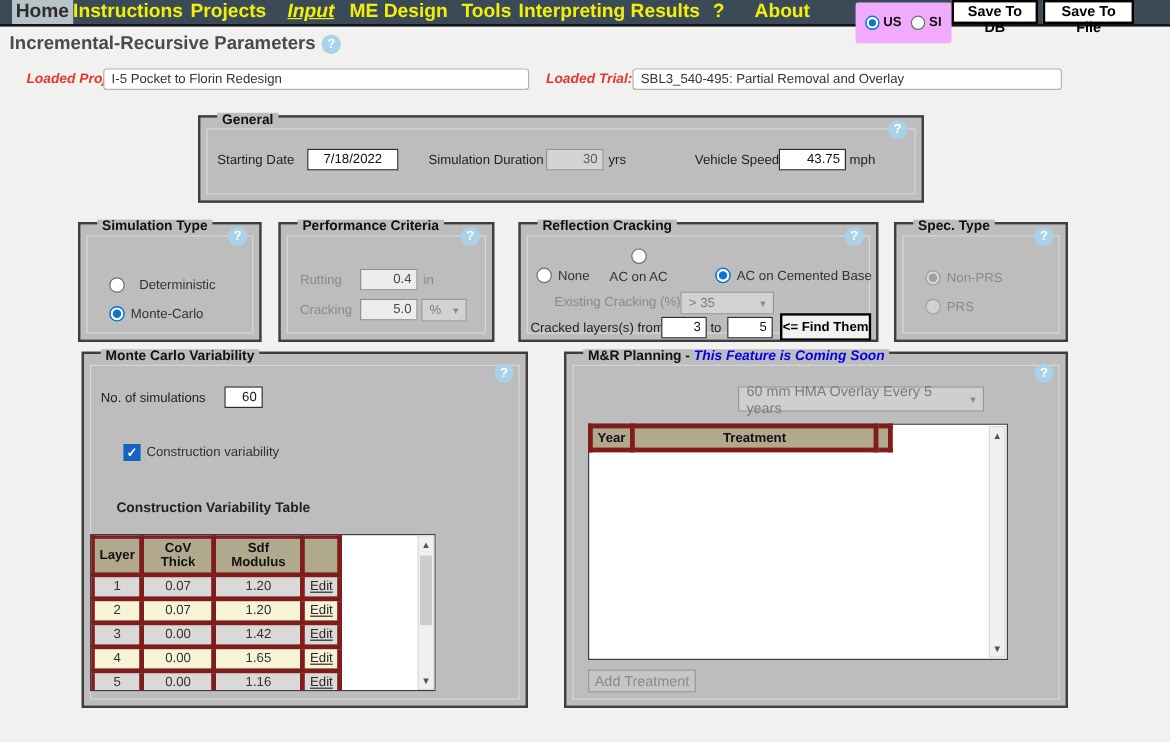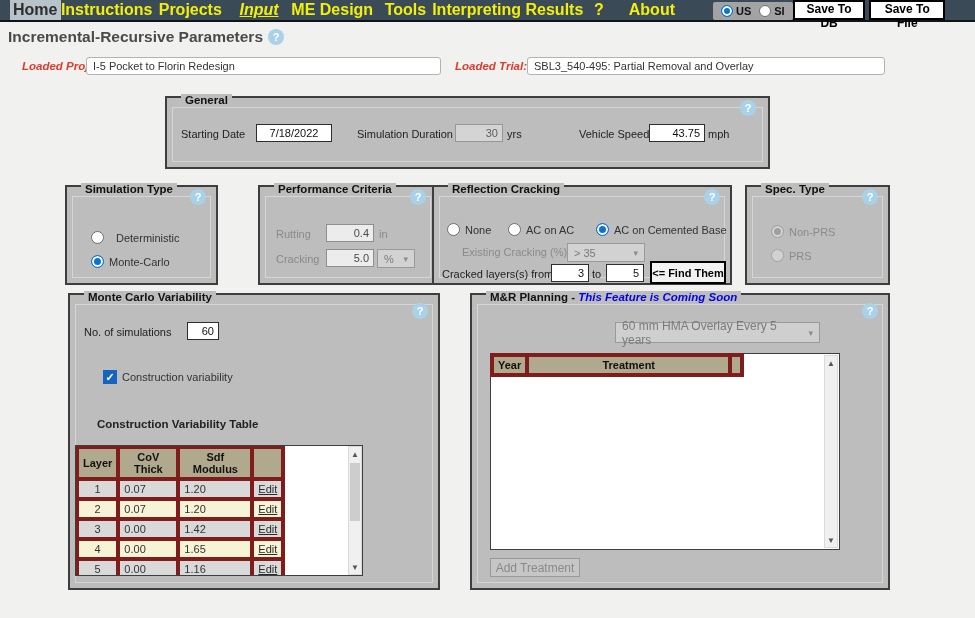--- a/index.html
+++ b/index.html
@@ -29,21 +29,21 @@
   .t-home { width: 58px; margin-left: 10px; }
   .t-instructions { width: 106px; }
   .t-projects { width: 86px; }
   .t-input { width: 72px; }
   .t-medesign { width: 96px; }
   .t-tools { width: 72px; }
   .t-interp { width: 142px; }
   .t-q { width: 46px; }
   .t-about { width: 76px; }
   .units-box {
-    background: #a3a3a3; border-radius: 2px; height: 18px; margin: 2px 0 0 28px;
+    background: #f0abfc; border-radius: 2px; height: 34px; margin: 2px 0 0 28px;
     display: flex; align-items: center; gap: 8px; padding: 0 8px;
   }
   .unit-opt { display: flex; align-items: center; gap: 3px; font-weight: bold; color: #111; cursor: pointer; }
   .save-btns { margin-left: auto; display: flex; gap: 4px; padding-right: 30px; align-items: center; }
   .save-btn {
     background: #fff; border: 2px solid #000; font-weight: bold;
     font-size: 12px; font-family: "Liberation Sans", sans-serif;
     height: 20px; padding: 0 7px; cursor: pointer;
   }
 
@@ -108,21 +108,21 @@
     position: absolute; height: 18px; background: #fff; border: 1px solid #b3b3b3; border-radius: 3px;
     font-size: 11px; color: #333; display: flex; align-items: center; padding: 0 6px; white-space: nowrap; overflow: hidden;
   }
 
   
   table.grid { border-collapse: collapse; font-size: 11px; }
   table.grid th, table.grid td { border: 4px solid #7f1d1d; padding: 2px 4px; height: 20px; }
   table.grid th { background: #b1a98d; font-weight: bold; color: #111; text-align: center; }
   tr.row-gray td { background: #d9d9d9; }
   tr.row-yellow td { background: #f6f3d6; }
-  td.num { text-align: left; }
+  td.num { text-align: center; }
   td.ctr { text-align: center; }
   a.edit-link { color: #2b2b2b; text-decoration: underline; cursor: pointer; }
 
   
   .sb { position: absolute; width: 14px; background: #f0f0f0; border: 1px solid #dadada; }
   .sb .arr { position: absolute; left: 0; width: 12px; height: 14px; color: #555;
     font-size: 8px; display: flex; align-items: center; justify-content: center; cursor: pointer; }
   .sb .arr.up { top: 0; } .sb .arr.dn { bottom: 0; }
   .sb .thumb { position: absolute; left: 1px; width: 10px; background: #cdcdcd; cursor: pointer; }
 
@@ -195,21 +195,21 @@
   <div class="radio-row" style="left:24px; top:44px;gap:12px;">
     <span class="radio"></span>
     <span>Deterministic</span>
   </div>
   <div class="radio-row" style="left:24px; top:68px;">
     <span class="radio on"></span>
     <span>Monte-Carlo</span>
   </div>
 </div>
 
-<div class="groupbox" style="left:232px; top:185px; width:180px; height:100px;margin-left:26px;">
+<div class="groupbox" style="left:232px; top:185px; width:180px; height:100px;">
   <div class="gb-inner"></div>
   <div class="gb-legend">Performance Criteria</div>
   <span class="help gb-help" style="right:10px; top:2px;"></span>
   <div class="lbl dis" style="left:16px; top:41px;">Rutting</div>
   <input class="tbx semi" style="left: 66px; top: 37px; width: 48px;" disabled="" value="0.4">
   <div class="lbl dis" style="left:119px; top:41px;">in</div>
   <div class="lbl dis" style="left:16px; top:66px;">Cracking</div>
   <input class="tbx semi" style="left: 66px; top: 62px; width: 48px;" disabled="" value="5.0">
   <div class="dropdown" style="left:117px; top:62px; width:38px;">
     <span>%</span>
@@ -218,21 +218,21 @@
 </div>
 
 <div class="groupbox" style="left:432px; top:185px; width:300px; height:100px;">
   <div class="gb-inner"></div>
   <div class="gb-legend">Reflection Cracking</div>
   <span class="help gb-help" style="right:10px; top:2px;"></span>
   <div class="radio-row" style="left:13px; top:36px;">
     <span class="radio"></span>
     <span>None</span>
   </div>
-  <div class="radio-row" style="left:74px; top:36px;">
+  <div class="radio-row" style="left:74px; top:20px;flex-direction:column;">
     <span class="radio"></span>
     <span>AC on AC</span>
   </div>
   <div class="radio-row" style="left:162px; top:36px;">
     <span class="radio on"></span>
     <span>AC on Cemented Base</span>
   </div>
   <div class="lbl dis" style="left:28px; top:59px;">Existing Cracking (%)</div>
   <div class="dropdown" style="left:133px; top:56px; width:78px;">
     <span>&gt; 35</span>

